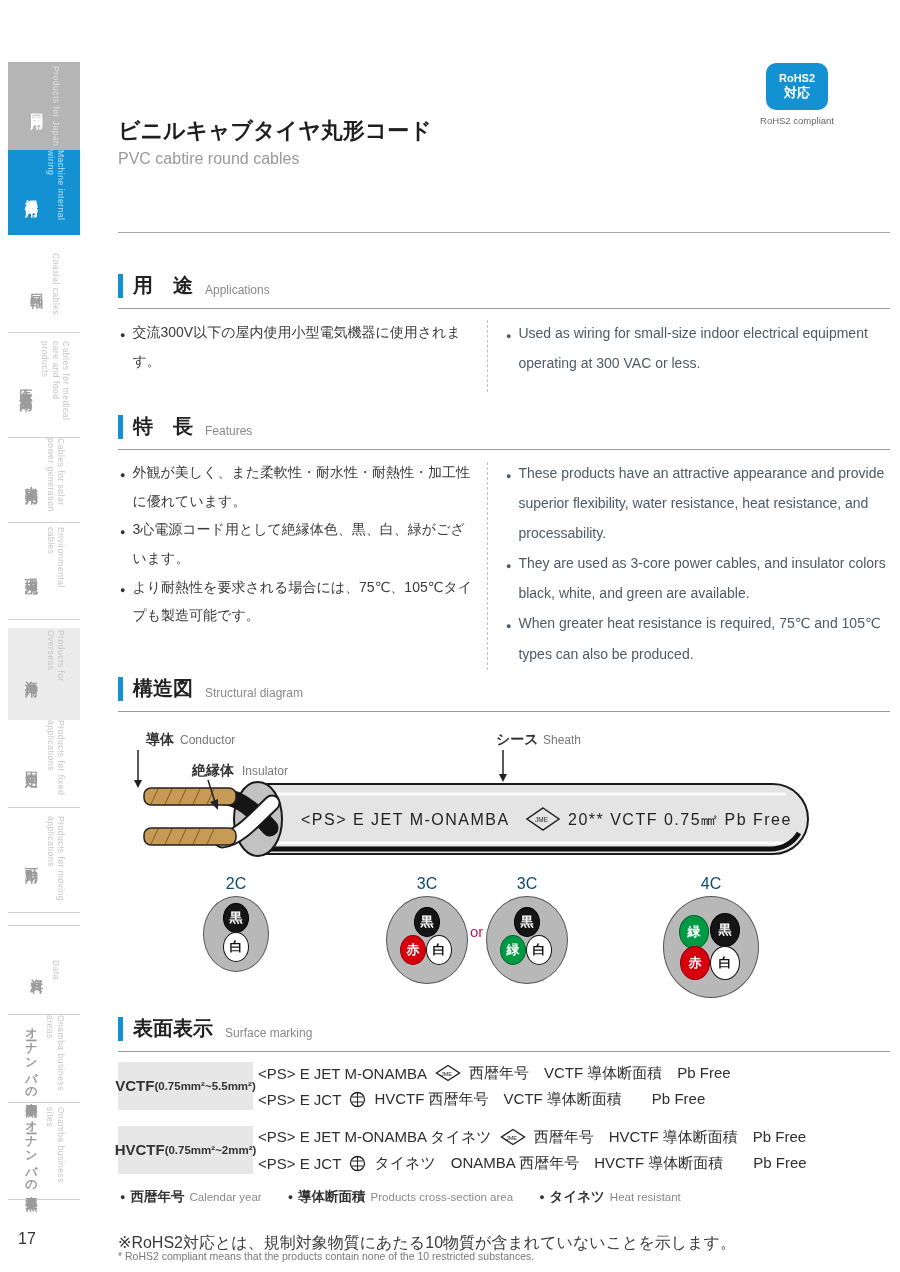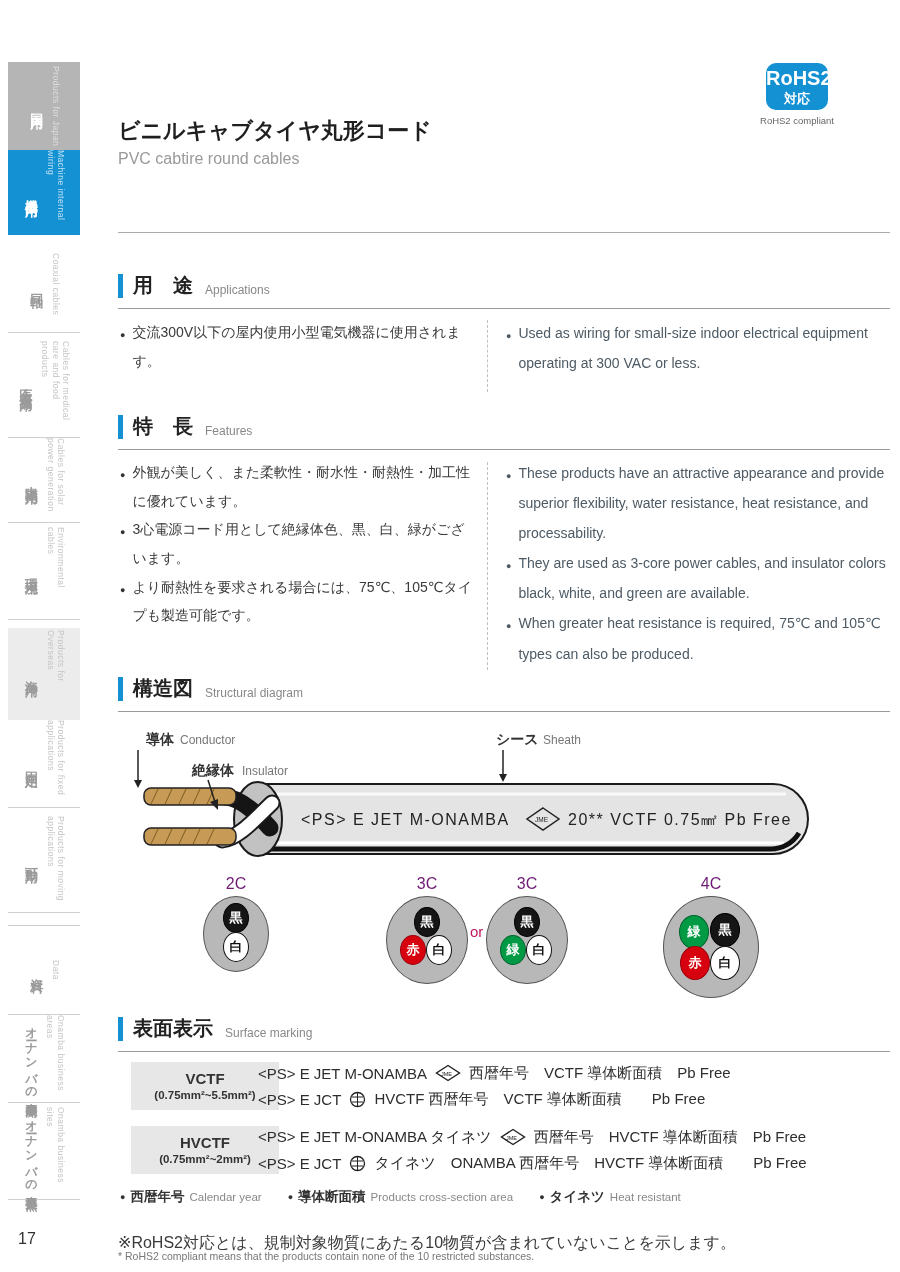--- a/index.html
+++ b/index.html
@@ -28,21 +28,21 @@
 
   
   #main{position:absolute;left:118px;top:0;width:772px;height:1272px;}
   .title{position:absolute;left:0;top:56px;font-size:46px;font-weight:bold;
     color:#1391d2;letter-spacing:1px;line-height:1;}
   .subtitle-jp{position:absolute;left:0;top:116px;font-size:22px;font-weight:bold;color:#1f1f1f;}
   .subtitle-en{position:absolute;left:0;top:150px;font-size:16px;color:#999;}
   .rohs-badge{position:absolute;left:648px;top:63px;width:62px;height:47px;border-radius:10px;
     background:#1391d2;color:#fff;text-align:center;display:flex;flex-direction:column;
     justify-content:center;line-height:1.25;}
-  .rohs-badge .l1{font-size:20px;font-weight:bold;}
+  .rohs-badge .l1{font-size:11px;font-weight:bold;}
   .rohs-badge .l2{font-size:13px;font-weight:bold;}
   .rohs-caption{position:absolute;left:608px;top:115px;width:142px;text-align:center;
     font-size:9.5px;color:#666;}
   .hr1{position:absolute;left:0;right:0;top:232px;border-top:1px solid #aaa;}
 
   .sec-head{position:absolute;left:0;right:0;display:flex;align-items:center;gap:10px;
     border-bottom:1px solid #9a9a9a;padding-bottom:9px;}
   .sec-head .bar{width:5px;height:24px;background:#1391d2;}
   .sec-head .sec-jp{font-size:20px;font-weight:bold;color:#222;}
   .sec-head .sec-en{font-size:12px;color:#888;margin-left:2px;margin-top:8px;}
@@ -53,34 +53,34 @@
   .b-item{display:flex;gap:7px;}
   .b-item .dot{font-size:9px;margin-top:8px;}
   .b-item.jp{font-size:14px;color:#3a3a3a;line-height:2.05;}
   .b-item.jp .dot{color:#333;}
   .b-item.en{font-size:14px;color:#4d5a64;line-height:2.15;}
   .b-item.en .dot{color:#4d5a64;margin-top:9px;}
 
   
   .xsec-row{position:absolute;left:0;top:875px;width:772px;height:135px;}
   .xsec{position:absolute;display:flex;flex-direction:column;align-items:center;}
-  .xsec .xlabel{font-size:16px;color:#701a75;margin-bottom:3px;}
+  .xsec .xlabel{font-size:16px;color:#0c4a6e;margin-bottom:3px;}
   .oc{position:relative;background:#b8b8b8;border:1px solid #555;border-radius:50%;}
   .core{position:absolute;border-radius:50%;display:flex;align-items:center;justify-content:center;
     font-size:13px;font-weight:bold;color:#fff;box-sizing:border-box;}
   .core.k{background:#151515;border:1px solid #000;}
   .core.w{background:#fff;border:1.5px solid #111;color:#111;}
   .core.r{background:#d7000f;border:1px solid #9c000b;}
   .core.g{background:#009944;border:1px solid #00662e;}
   .or-label{position:absolute;left:352px;top:48px;font-size:15px;color:#be185d;}
 
   
   .mark-row{position:absolute;left:0;width:772px;}
-  .mark-box{position:absolute;left:13px;top:2px;width:148px;height:48px;background:#e7e7e7;
-    display:flex;flex-direction:column;align-items:center;justify-content:center;line-height:1.3;}
+  .mark-box{position:absolute;left:0;top:2px;width:135px;height:48px;background:#e7e7e7;
+    display:flex;flex-direction:row;align-items:center;justify-content:center;line-height:1.3;}
   .mark-box .mname{font-size:15px;font-weight:bold;color:#333;}
   .mark-box .mrange{font-size:11.5px;font-weight:bold;color:#333;}
   .mark-lines{position:absolute;left:140px;top:0;display:flex;flex-direction:column;}
   .mark-line{height:26px;display:flex;align-items:center;gap:8px;font-size:15px;color:#2e2e2e;}
   .legend{position:absolute;left:2px;top:1188px;display:flex;gap:26px;align-items:center;}
   .legend .item{display:flex;align-items:center;gap:5px;}
   .legend .dot{font-size:9px;color:#333;}
   .legend .ljp{font-size:13.5px;font-weight:600;color:#333;}
   .legend .len{font-size:11.5px;color:#888;}
   .footnote-jp{position:absolute;left:0;top:1233px;font-size:16px;color:#3a3a3a;font-weight:500;}

